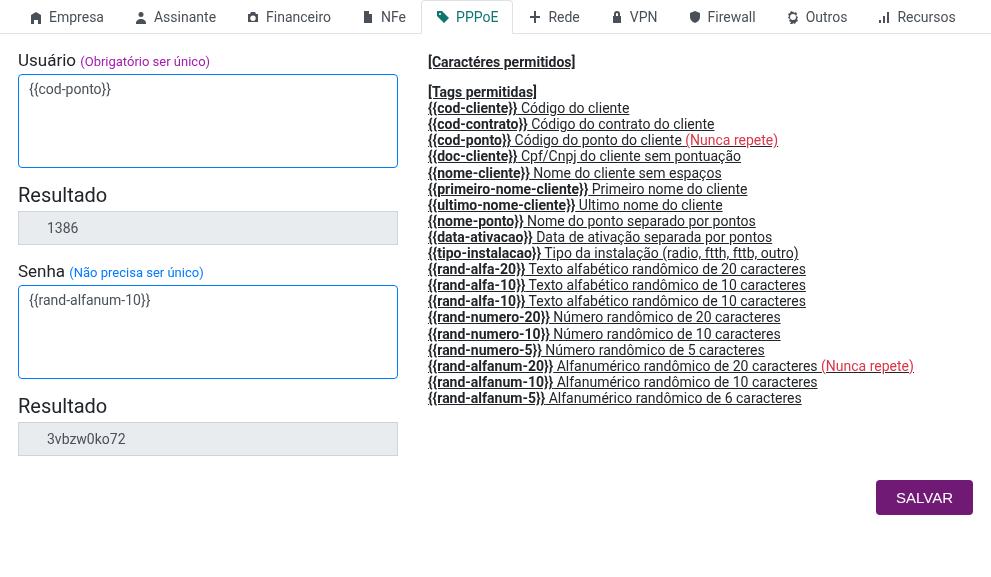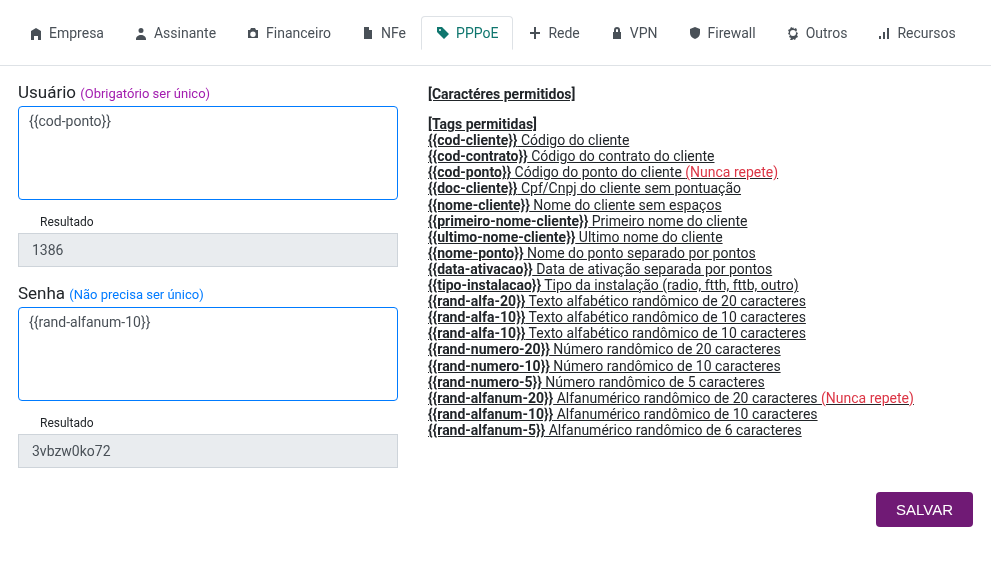--- a/index.html
+++ b/index.html
@@ -8,21 +8,21 @@
     padding: 0;
     font-family: -apple-system, BlinkMacSystemFont, "Segoe UI", Roboto, "Helvetica Neue", Arial, sans-serif;
     font-size: 14px;
     color: #212529;
     background: #fff;
     width: 991px;
   }
   .tabs {
     display: flex;
     border-bottom: 1px solid #dee2e6;
-    padding: 16px 14px;
+    padding: 0 14px;
   }
   .tab {
     padding: 8px 14px;
     color: #495057;
     cursor: pointer;
     display: flex;
     align-items: center;
     gap: 6px;
     border: 1px solid transparent;
     border-top-left-radius: 4px;
@@ -57,26 +57,26 @@
     border: 1px solid #007bff;
     border-radius: 4px;
     padding: 6px 10px;
     font-family: inherit;
     font-size: 14px;
     resize: none;
     outline: none;
     color: #495057;
   }
   .mt { margin-top: 12px; }
-  .result-label { font-size: 12px; margin-bottom: 4px; margin-left: 22px; }
+  .result-label { font-size: 20px; margin-bottom: 4px; }
   .result-box {
     background: #e9ecef;
     border: 1px solid #ced4da;
     border-radius: 0;
-    padding: 8px 13px;
+    padding: 8px 28px;
     color: #495057;
     font-size: 14px;
   }
   .help {
     font-size: 14px;
     line-height: 1.15;
   }
   .help b { font-weight: 700; }
   .help .red { color: #dc3545; }
   .help .row { margin: 0; }

